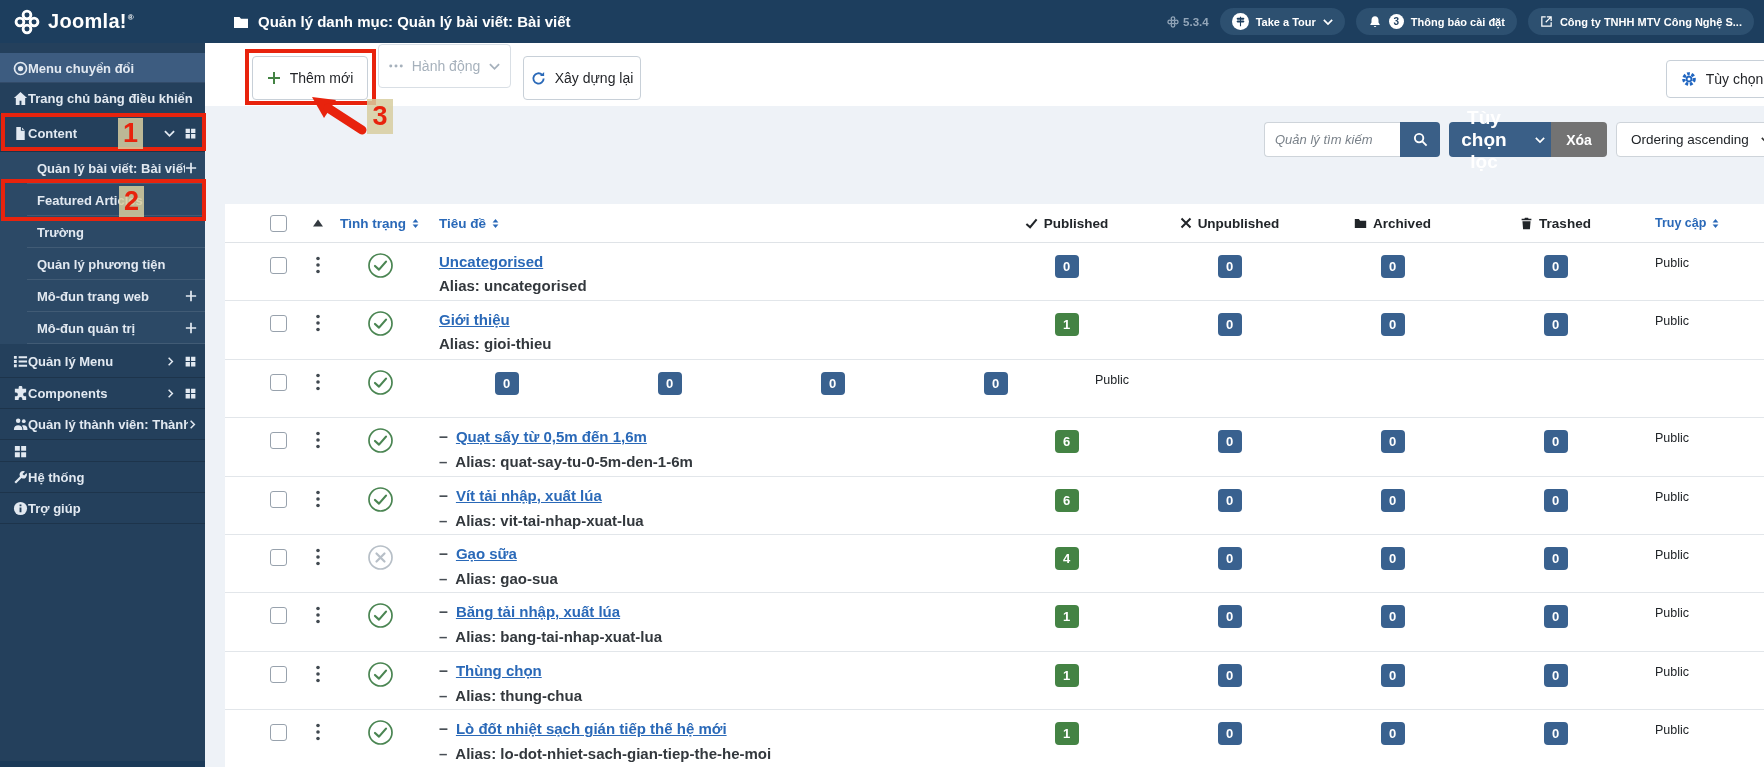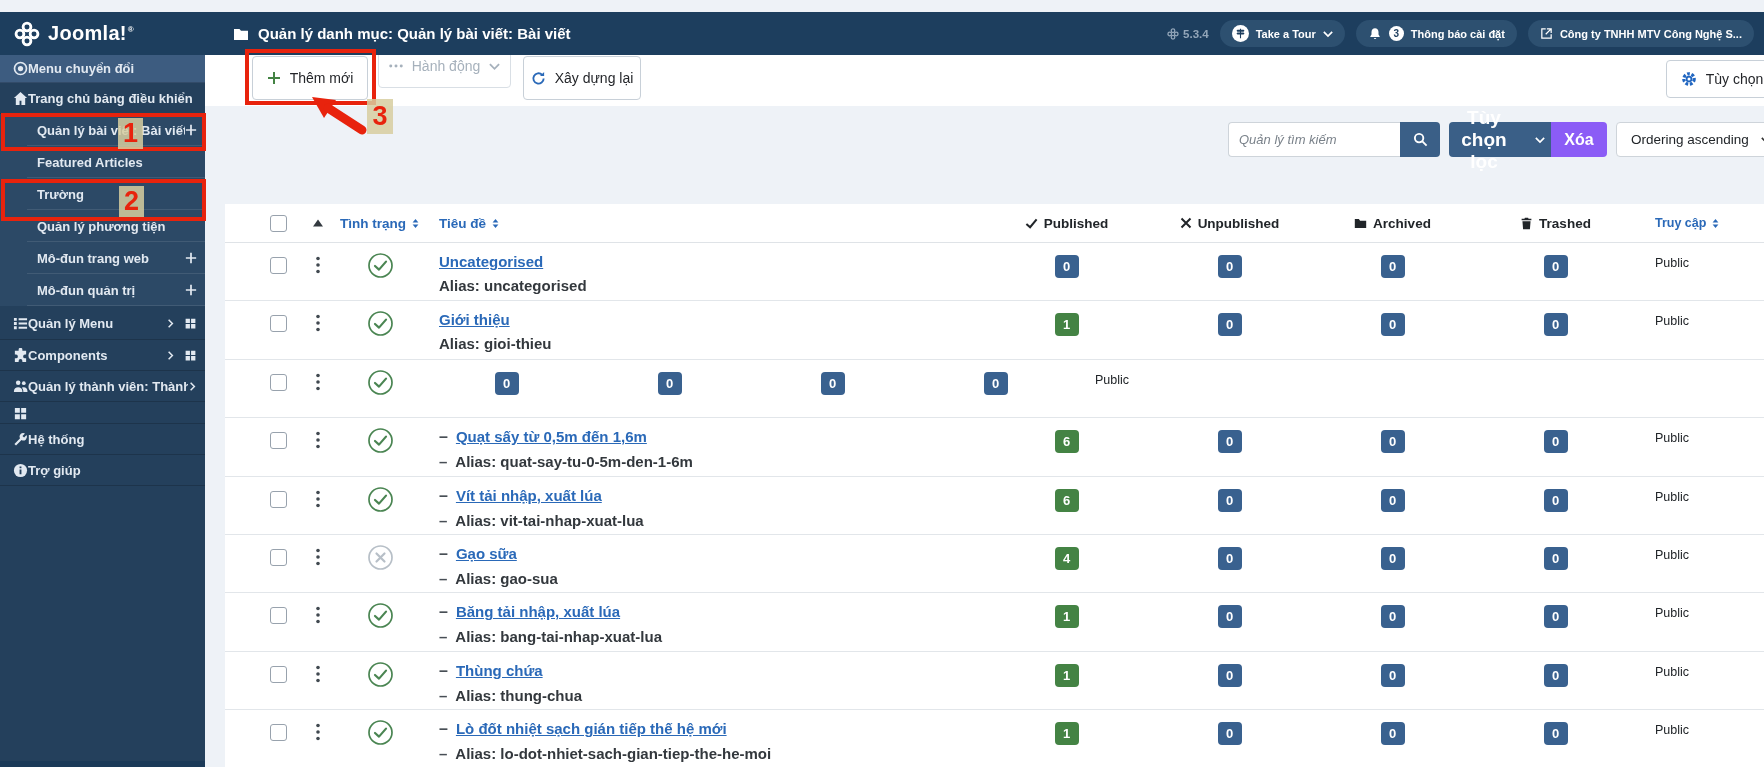--- a/index.html
+++ b/index.html
@@ -1,18 +1,18 @@
 <!DOCTYPE html>
 <html style="--red: #e8230d; --green: #448344; --bblue: #39618f;"><head>
 <meta charset="utf-8">
 <style>
   html,body{margin:0;padding:0;background:#fff;font-family:"Liberation Sans",sans-serif;}
   .stage{position:relative;width:1764px;height:767px;overflow:hidden;background:#eef2f7;}
   
-  .topbar{position:absolute;left:0;top:0;width:1764px;height:43px;background:#1d3e5e;z-index:5;display:flex;align-items:center;margin-top:12px;}
+  .topbar{position:absolute;left:0;top:0;width:1764px;height:43px;background:#1d3e5e;z-index:5;display:flex;align-items:center;}
   .logo-area{width:205px;height:43px;display:flex;align-items:center;padding-left:14px;box-sizing:border-box;}
   .logo-text{color:#fff;font-size:20px;font-weight:700;margin-left:8px;letter-spacing:.3px;}
   .logo-reg{color:#fff;font-size:8px;vertical-align:super;margin-left:1px;}
   .page-title{display:flex;align-items:center;gap:9px;color:#fff;font-size:15px;font-weight:600;margin-left:28px;}
   .topbar-right{margin-left:auto;margin-right:10px;display:flex;align-items:center;gap:11px;}
   .version{display:flex;align-items:center;gap:4px;color:#93a6b9;font-size:11.5px;font-weight:600;}
   .pill{display:flex;align-items:center;gap:7px;background:#2d5070;border:none;border-radius:14px;height:27px;padding:0 12px;color:#fff;font-size:11px;font-weight:700;font-family:inherit;cursor:pointer;}
   .pill .circ{width:17px;height:17px;border-radius:50%;background:#fff;color:#1d3e5e;display:flex;align-items:center;justify-content:center;}
   .pill .cnt{width:15px;height:15px;border-radius:50%;background:#fff;color:#1d3e5e;font-size:10px;font-weight:700;display:flex;align-items:center;justify-content:center;}
   
@@ -29,24 +29,24 @@
   .sb-grid-only{height:22px;}
   .sb-sub.active{background:#3a5d82;color:#fff;padding-right:0;}
   .plus-cell{width:34px;height:100%;display:flex;align-items:center;justify-content:center;background:#47698e;flex:none;}
   .sidebar-footer{position:absolute;left:0;right:0;bottom:0;height:6px;background:#1b3a58;}
   
   .toolstrip{position:absolute;left:205px;top:43px;width:1559px;height:63px;background:#fff;z-index:2;}
   .tbtn{position:absolute;display:flex;align-items:center;justify-content:center;gap:9px;background:#fff;border:1px solid #c8d0d8;border-radius:4px;font-size:14px;color:#24262a;font-family:inherit;cursor:pointer;box-sizing:border-box;}
   .tbtn.disabled{color:#a6b1bc;border-color:#d9dfe5;}
   
   .f-ctl{position:absolute;top:122px;height:35px;box-sizing:border-box;z-index:2;}
-  .search-input{border:1px solid #ced4da;border-right:none;border-radius:4px 0 0 4px;background:#fff;padding:0 10px;font-size:13px;font-style:italic;color:#333;font-family:inherit;outline:none;}
+  .search-input{border:1px solid #ced4da;border-right:none;border-radius:4px 0 0 4px;background:#fff;padding:0 10px;font-size:13px;font-style:italic;color:#333;font-family:inherit;outline:none;margin-left:36px;}
   .search-input::placeholder{color:#7a828a;font-style:italic;}
   .btn-steel{background:#3a5f87;color:#fff;border:none;font-size:19px;font-weight:700;font-family:inherit;display:flex;align-items:center;justify-content:center;gap:22px;cursor:pointer;}
-  .btn-grey{background:#8b5cf6;color:#fff;border:none;font-size:16px;font-weight:700;font-family:inherit;display:flex;align-items:center;justify-content:center;cursor:pointer;}
+  .btn-grey{background:#737373;color:#fff;border:none;font-size:14px;font-weight:700;font-family:inherit;display:flex;align-items:center;justify-content:center;cursor:pointer;}
   .selectbox{background:#fff;border:1px solid #ced4da;border-radius:4px;display:flex;align-items:center;font-size:13.5px;color:#212529;padding:0 14px;justify-content:space-between;cursor:pointer;}
   
   .card{position:absolute;left:225px;top:204px;width:1539px;bottom:0;background:#fff;z-index:1;overflow:hidden;}
   .thead{display:flex;align-items:center;height:38px;border-bottom:1px solid #dfe3e7;font-size:13.5px;font-weight:700;color:#212529;}
   .trow{display:flex;align-items:flex-start;height:58.4px;border-bottom:1px solid #e2e6ea;box-sizing:border-box;}
   .c-check{width:75px;flex:none;display:flex;}
   .c-dots{width:35px;flex:none;display:flex;justify-content:center;}
   .c-status{width:90px;flex:none;display:flex;justify-content:center;}
   .c-title{width:560px;flex:none;padding-left:14px;box-sizing:border-box;}
   .c-num{width:163px;flex:none;display:flex;justify-content:center;align-items:center;gap:6px;}
@@ -154,20 +154,41 @@
           <span class="sb-right"></span>
         </div>
         <div class="sb-row sb-main sb-home">
           <span style="display: flex;">
             <svg viewBox="0 0 16 16" fill="currentColor" width="15" height="15">
               <path d="M8 1 1 7.5h2V15h4v-4.5h2V15h4V7.5h2z"></path>
             </svg>
           </span>
           <span class="sb-label">Trang chủ bảng điều khiển</span>
           <span class="sb-right"></span>
+        </div>
+        <div class="sb-row sb-main sb-content">
+          <span style="display: flex;">
+            <svg viewBox="0 0 16 16" fill="currentColor" width="15" height="15">
+              <path d="M3.5 1H9l3.5 3.5V15h-9z"></path>
+              <path d="M9 1v3.5h3.5" fill="none" stroke="#24405c" stroke-width="1.2"></path>
+            </svg>
+          </span>
+          <span class="sb-label">Content</span>
+          <span class="sb-right">
+            <span style="display: flex;">
+              <svg viewBox="0 0 12 8" fill="none" stroke="currentColor" stroke-width="2" width="11" height="11">
+                <path d="M1 1.5 6 6.5 11 1.5"></path>
+              </svg>
+            </span>
+            <span style="display: flex;">
+              <svg viewBox="0 0 16 16" fill="currentColor" width="13" height="13">
+                <path d="M2 2h5.3v5.3H2zM8.7 2H14v5.3H8.7zM2 8.7h5.3V14H2zM8.7 8.7H14V14H8.7z"></path>
+              </svg>
+            </span>
+          </span>
         </div>
         <div class="sb-row sb-sub sb-articles">
           <span class="sb-label">Quản lý bài viết: Bài viết</span>
           <span class="sb-right">
             <span style="display: flex;">
               <svg viewBox="0 0 14 14" fill="currentColor" width="12" height="12">
                 <path d="M6 1h2v5h5v2H8v5H6V8H1V6h5z"></path>
               </svg>
             </span>
           </span>
@@ -751,21 +772,21 @@
             <span class="status-ic">
               <svg width="27" height="27" viewBox="0 0 27 27">
                 <circle cx="13.5" cy="13.5" r="11.5" fill="none" stroke="#4a8552" stroke-width="1.7"></circle>
                 <path d="M8 14l4 3.6 7-8" fill="none" stroke="#4a8552" stroke-width="2.2" stroke-linecap="round" stroke-linejoin="round"></path>
               </svg>
             </span>
           </div>
           <div class="c-title">
             <div class="title-line">
               <span class="dash">–</span>
-              <span class="title-link">Thùng chứa</span>
+              <span class="title-link">Thùng chọn</span>
             </div>
             <div class="alias-line">
               <span class="dash">–</span>
               <span>Alias: thung-chua</span>
             </div>
           </div>
           <div class="c-num">
             <span class="badge" style="background: rgb(68, 131, 68);">1</span>
           </div>
           <div class="c-num">

